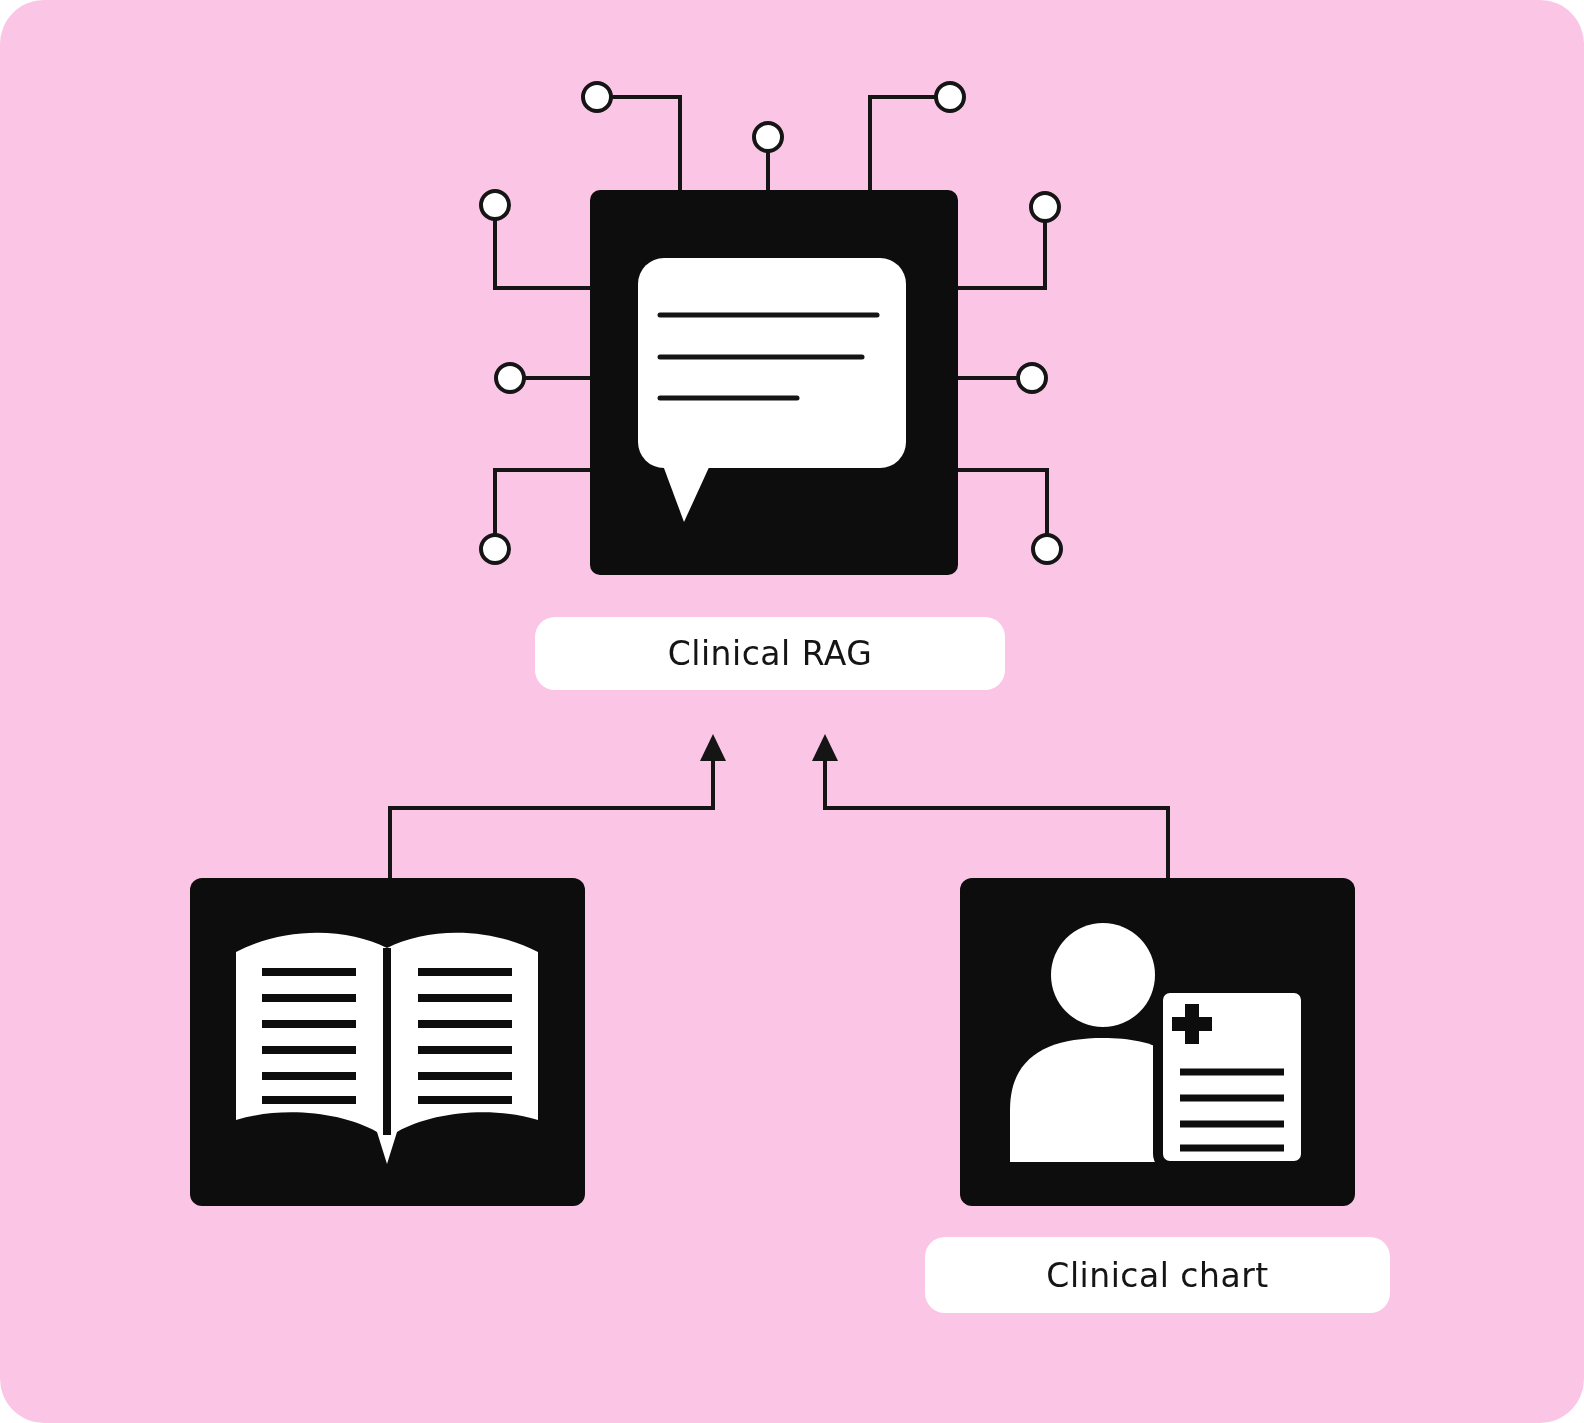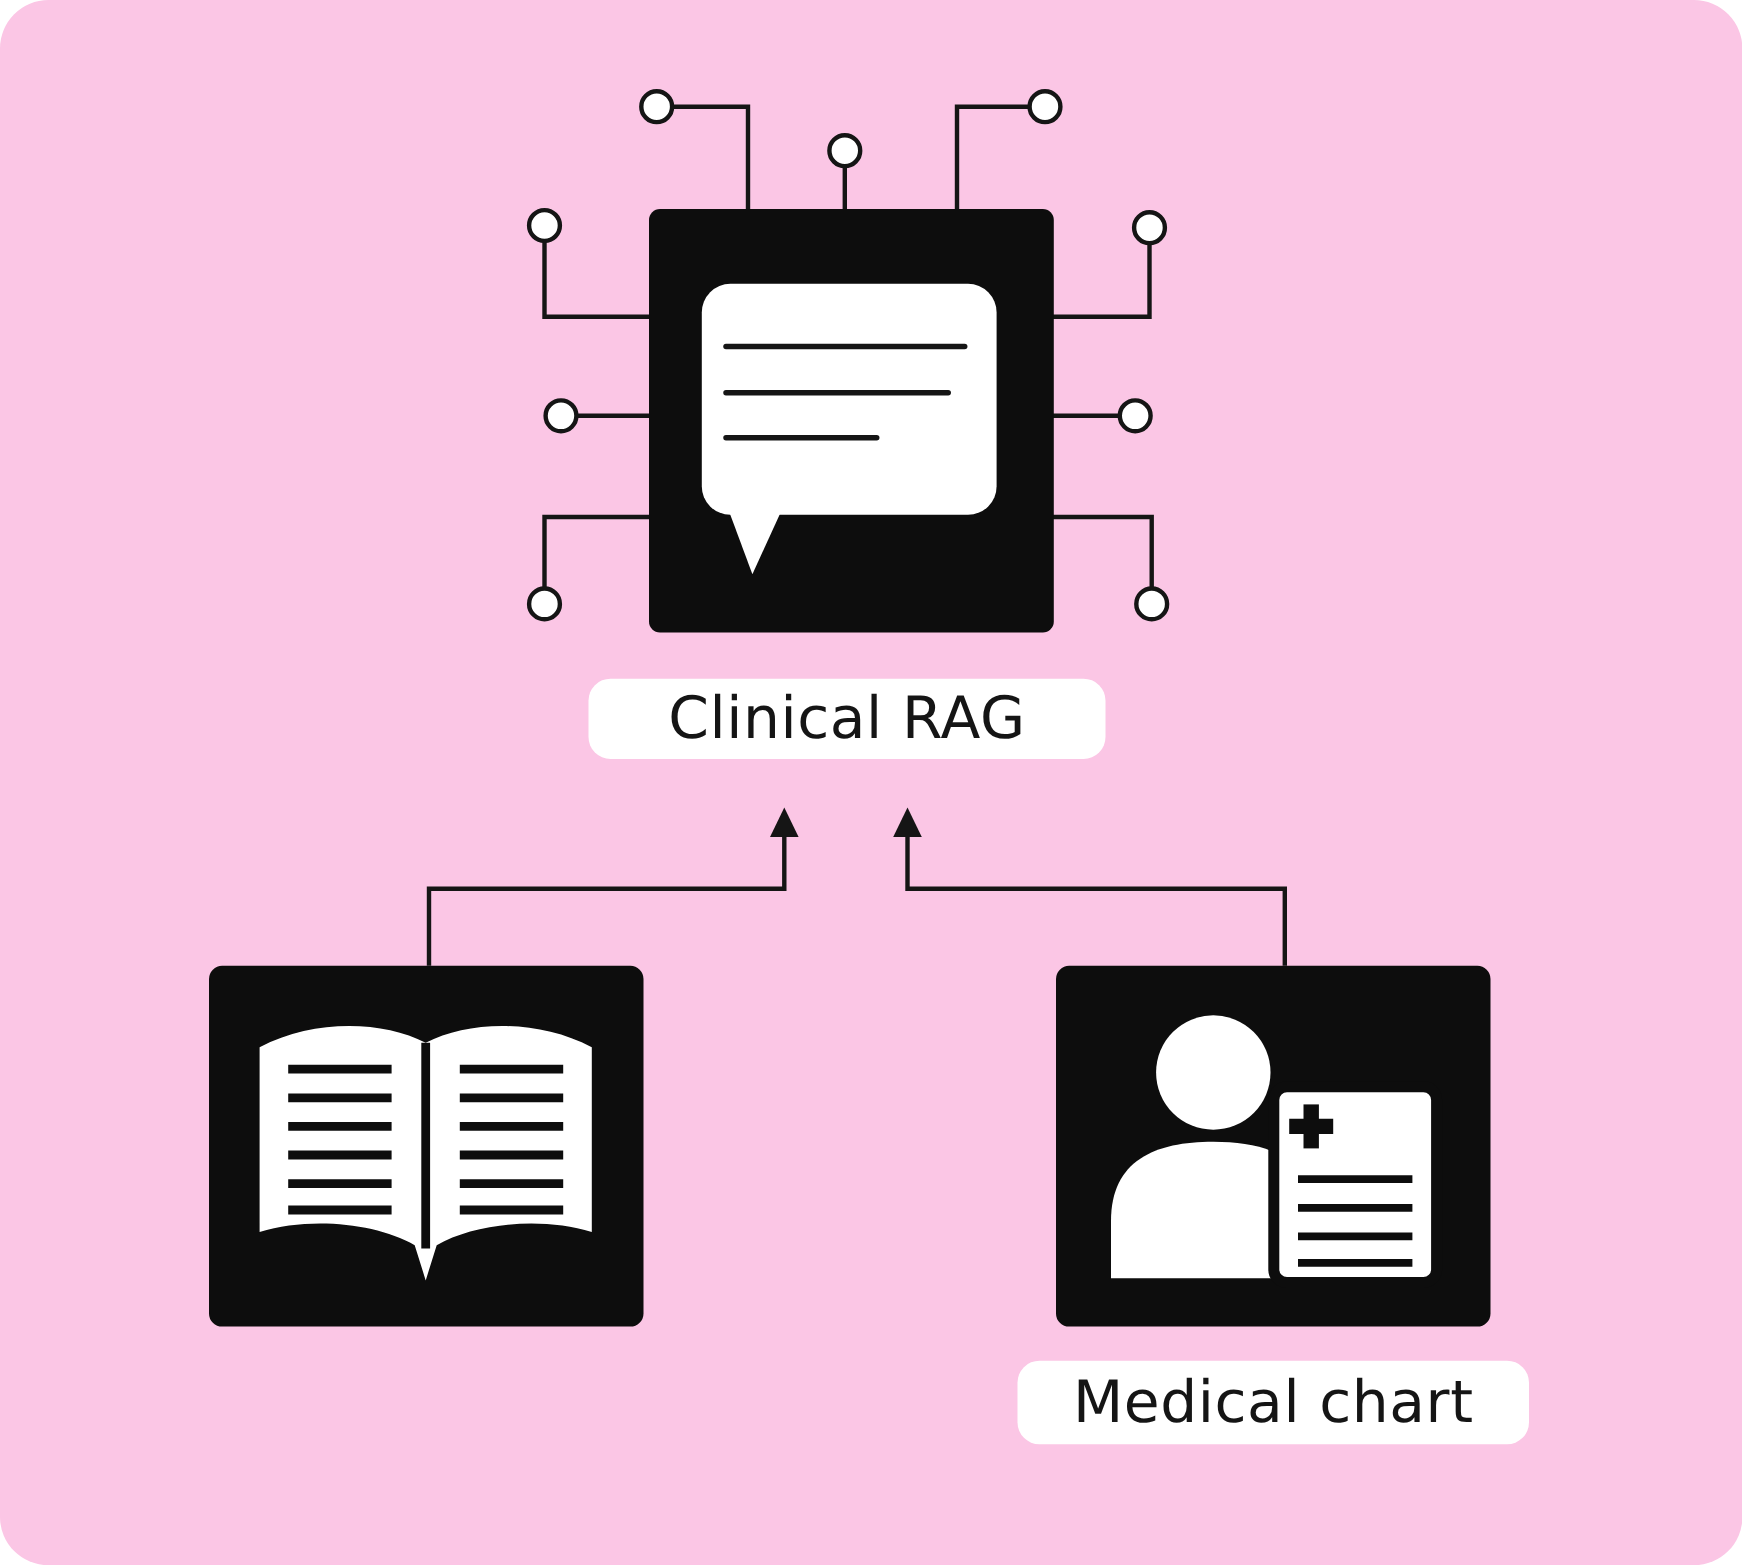--- a/index.html
+++ b/index.html
@@ -25,21 +25,21 @@
     display: block;
   }
   .pill {
     position: absolute;
     background: #ffffff;
     border-radius: 20px;
     display: flex;
     align-items: center;
     justify-content: center;
     color: #151515;
-    font-size: 53px;
+    font-size: 33px;
     font-weight: 500;
     letter-spacing: 0.5px;
     white-space: nowrap;
   }
   .pill-rag      { left: 535px;  top: 617px;  width: 470px; height: 73px; }
   .pill-medical  { left: 150px;  top: 1237px; width: 477px; height: 76px; }
   .pill-patient  { left: 925px;  top: 1237px; width: 465px; height: 76px; }
 </style>
 </head>
 <body>
@@ -147,16 +147,16 @@
       </g>
     </g>
   </svg>
 
   <div class="pill pill-rag">
     <span>Clinical RAG</span>
   </div>
 
 
   <div class="pill pill-patient">
-    <span>Medical chart</span>
+    <span>Clinical chart</span>
   </div>
 
 </div>
 
 </body></html>

